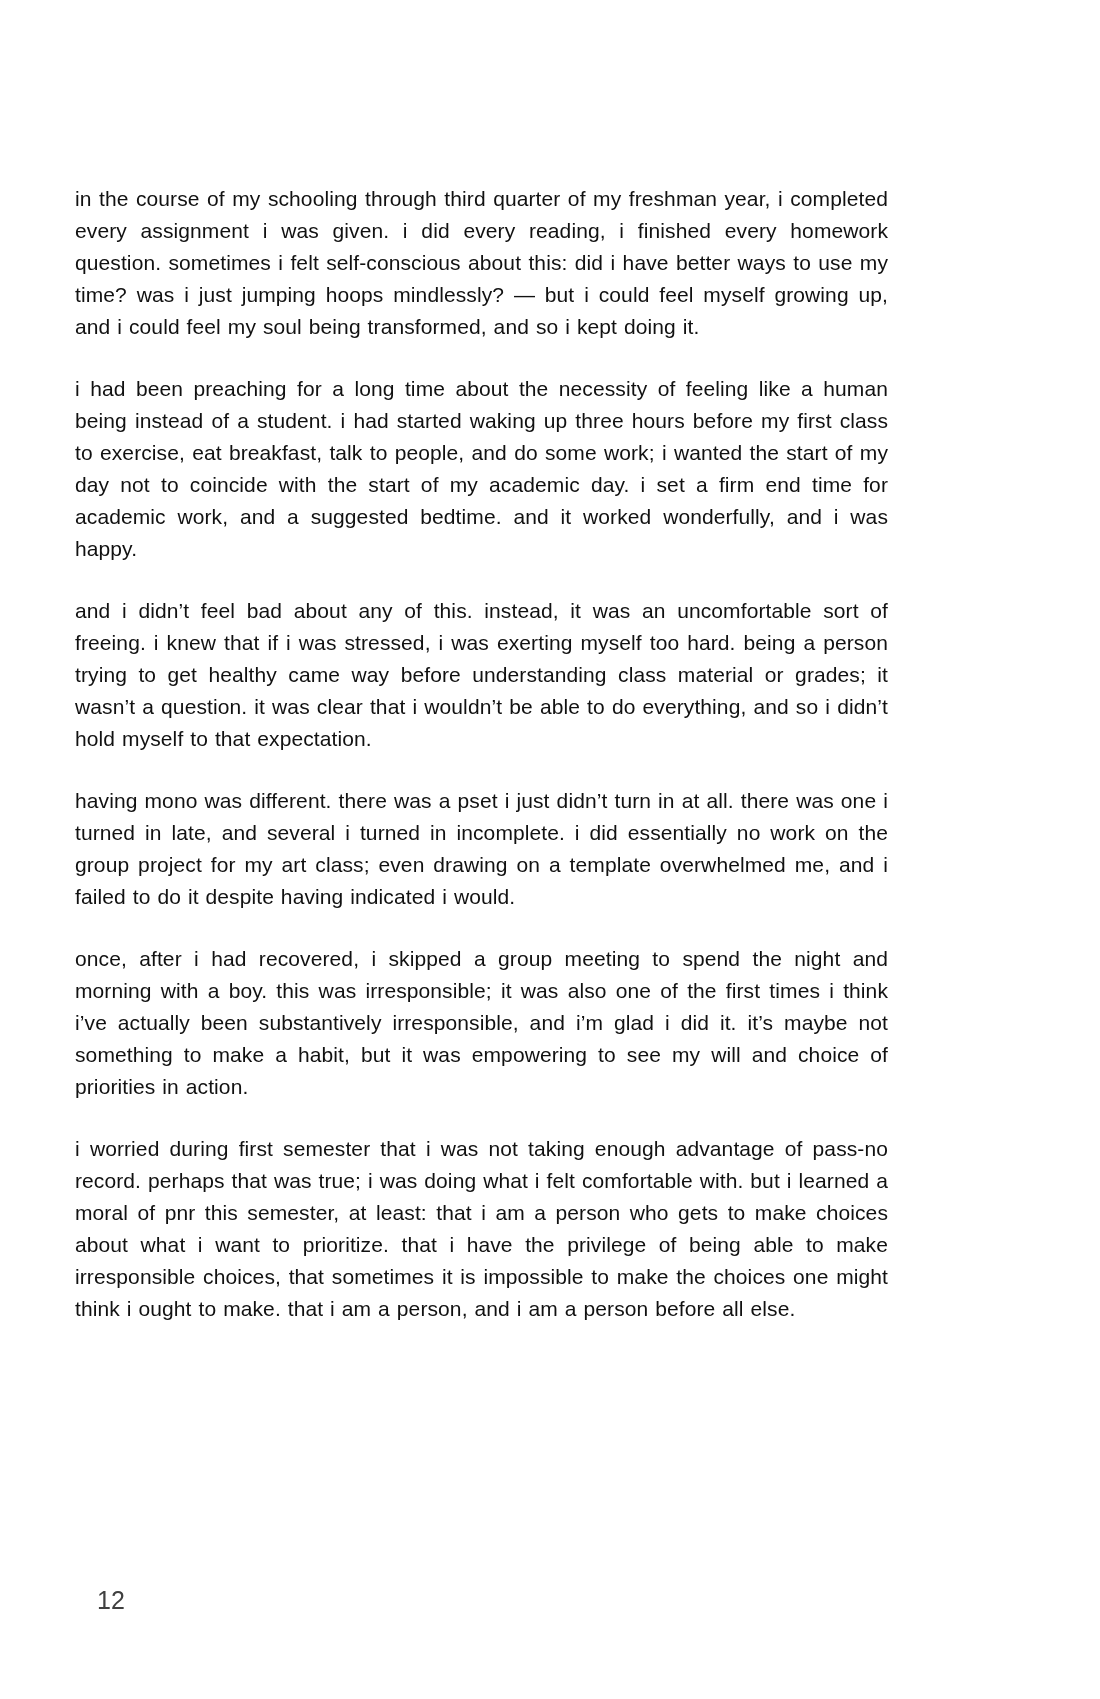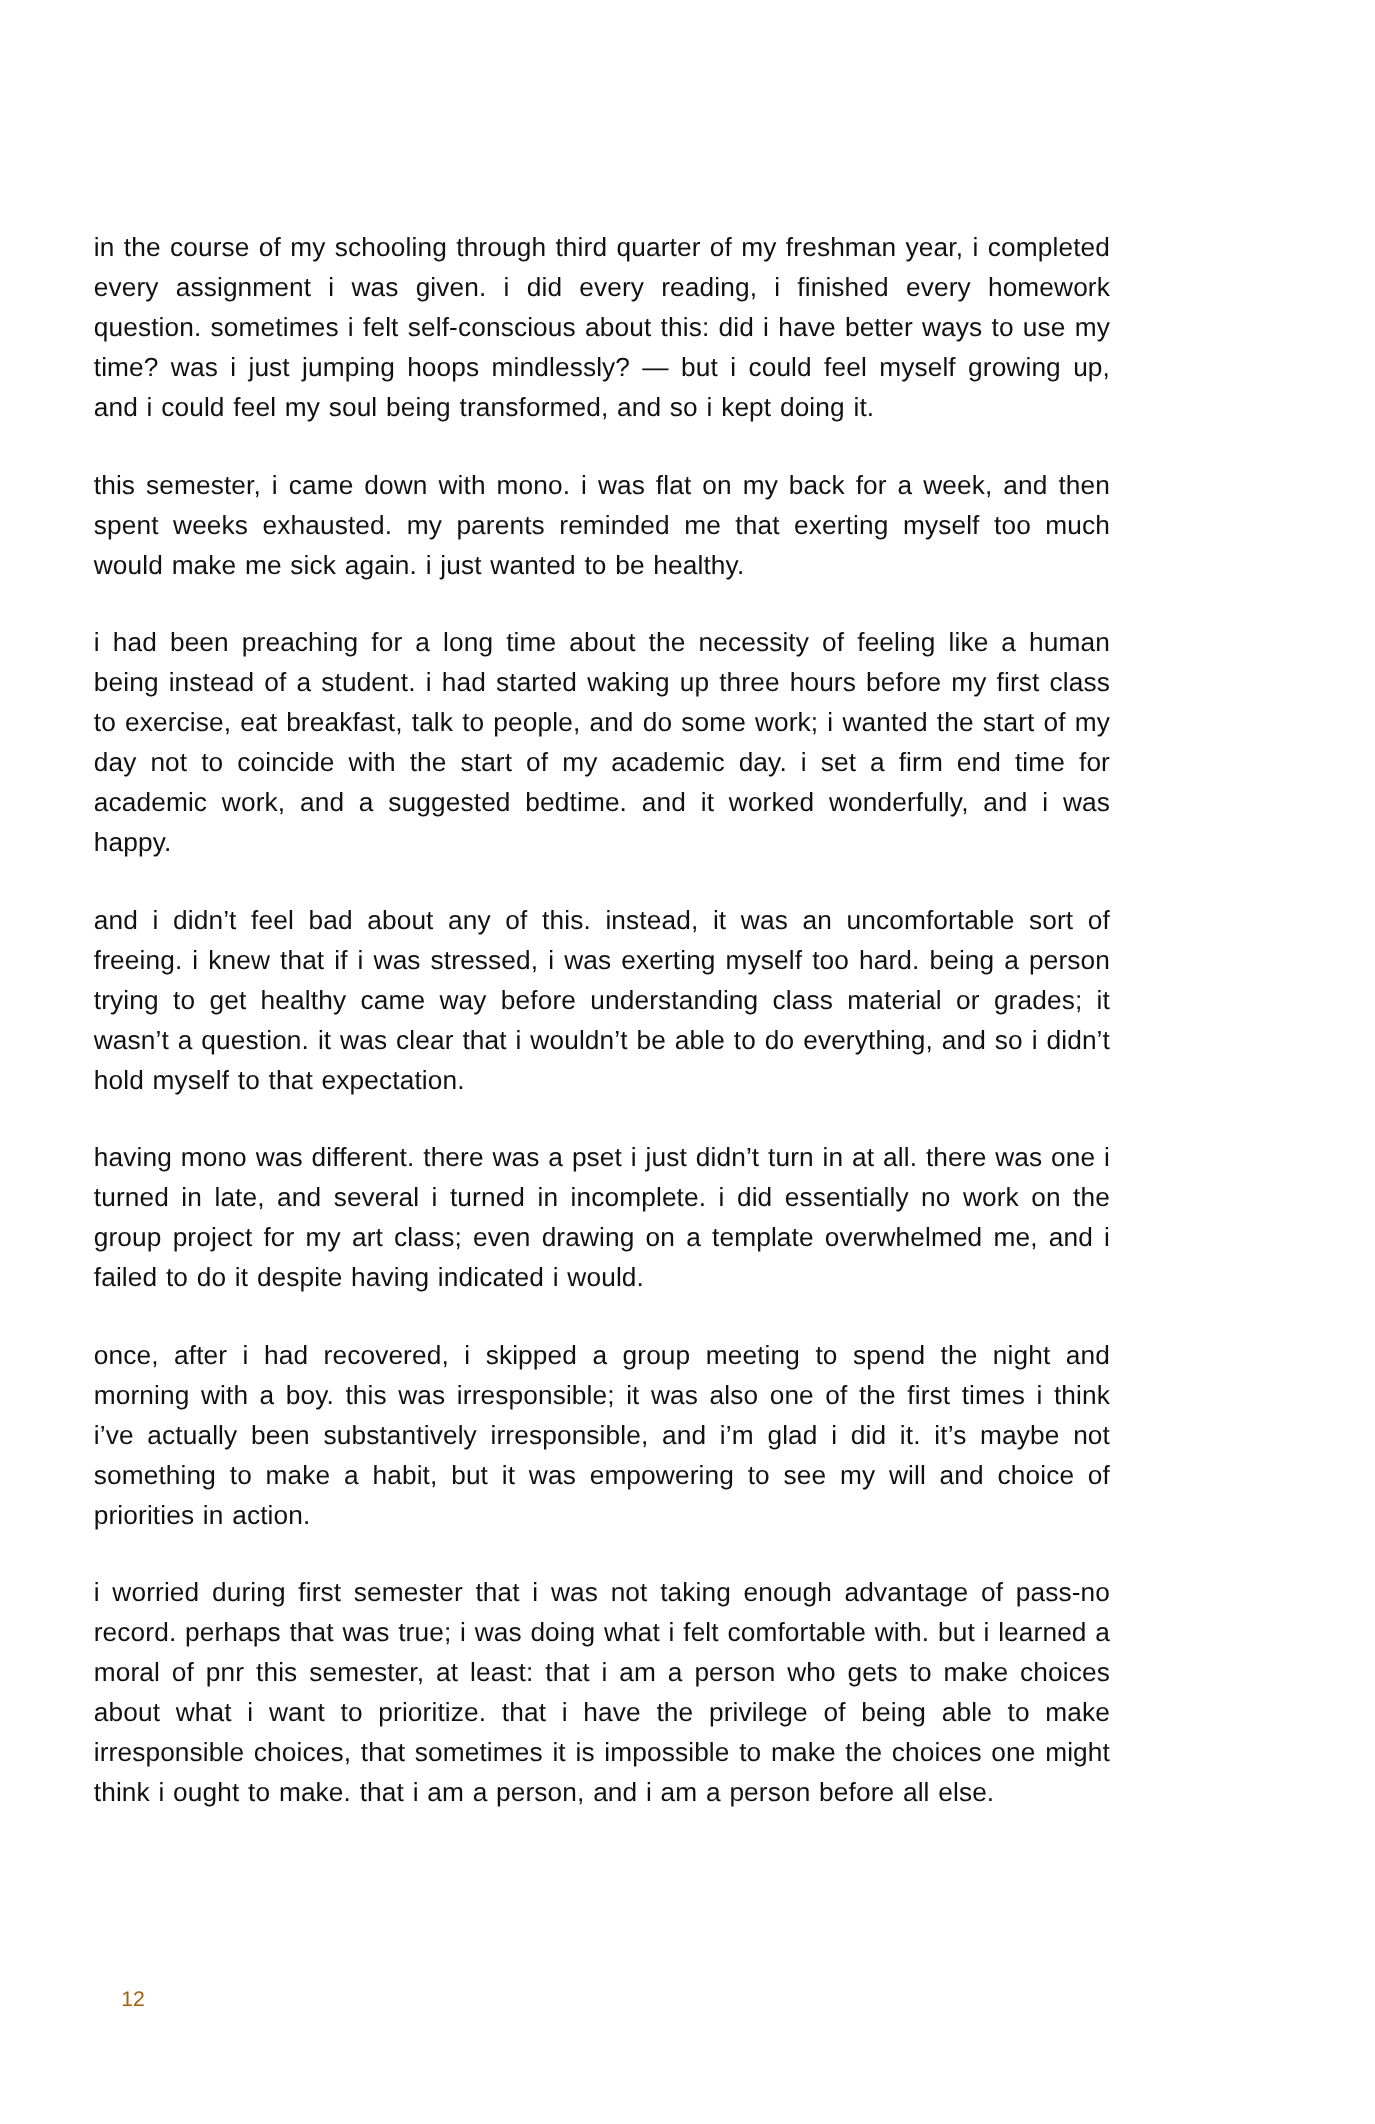--- a/index.html
+++ b/index.html
@@ -29,34 +29,33 @@
     text-align: justify;
     word-spacing: 1px;
     letter-spacing: 0.1px;
   }
   .page-footer {
     position: absolute;
     left: 97px;
     top: 1586px;
   }
   .page-number {
-    font-size: 17px;
+    font-size: 25px;
     line-height: 28px;
-    color: #a16207;
+    color: #404040;
     margin-top: 15px;
   }
 </style>
 </head>
 <body>
 
 <main class="page">
 
   <section class="text-block">
     <p>in the course of my schooling through third quarter of my freshman year, i completed every assignment i was given. i did every reading, i finished every homework question. sometimes i felt self-conscious about this: did i have better ways to use my time? was i just jumping hoops mindlessly? — but i could feel myself growing up, and i could feel my soul being transformed, and so i kept doing it.</p>
-    <p>this semester, i came down with mono. i was flat on my back for a week, and then spent weeks exhausted. my parents reminded me that exerting myself too much would make me sick again. i just wanted to be healthy.</p>
     <p>i had been preaching for a long time about the necessity of feeling like a human being instead of a student. i had started waking up three hours before my first class to exercise, eat breakfast, talk to people, and do some work; i wanted the start of my day not to coincide with the start of my academic day. i set a firm end time for academic work, and a suggested bedtime. and it worked wonderfully, and i was happy.</p>
     <p>and i didn’t feel bad about any of this. instead, it was an uncomfortable sort of freeing. i knew that if i was stressed, i was exerting myself too hard. being a person trying to get healthy came way before understanding class material or grades; it wasn’t a question. it was clear that i wouldn’t be able to do everything, and so i didn’t hold myself to that expectation.</p>
     <p>having mono was different. there was a pset i just didn’t turn in at all. there was one i turned in late, and several i turned in incomplete. i did essentially no work on the group project for my art class; even drawing on a template overwhelmed me, and i failed to do it despite having indicated i would.</p>
     <p>once, after i had recovered, i skipped a group meeting to spend the night and morning with a boy. this was irresponsible; it was also one of the first times i think i’ve actually been substantively irresponsible, and i’m glad i did it. it’s maybe not something to make a habit, but it was empowering to see my will and choice of priorities in action.</p>
     <p>i worried during first semester that i was not taking enough advantage of pass-no record. perhaps that was true; i was doing what i felt comfortable with. but i learned a moral of pnr this semester, at least: that i am a person who gets to make choices about what i want to prioritize. that i have the privilege of being able to make irresponsible choices, that sometimes it is impossible to make the choices one might think i ought to make. that i am a person, and i am a person before all else.</p>
   </section>
 
   <footer class="page-footer">
     <span class="page-number">12</span>
   </footer>

